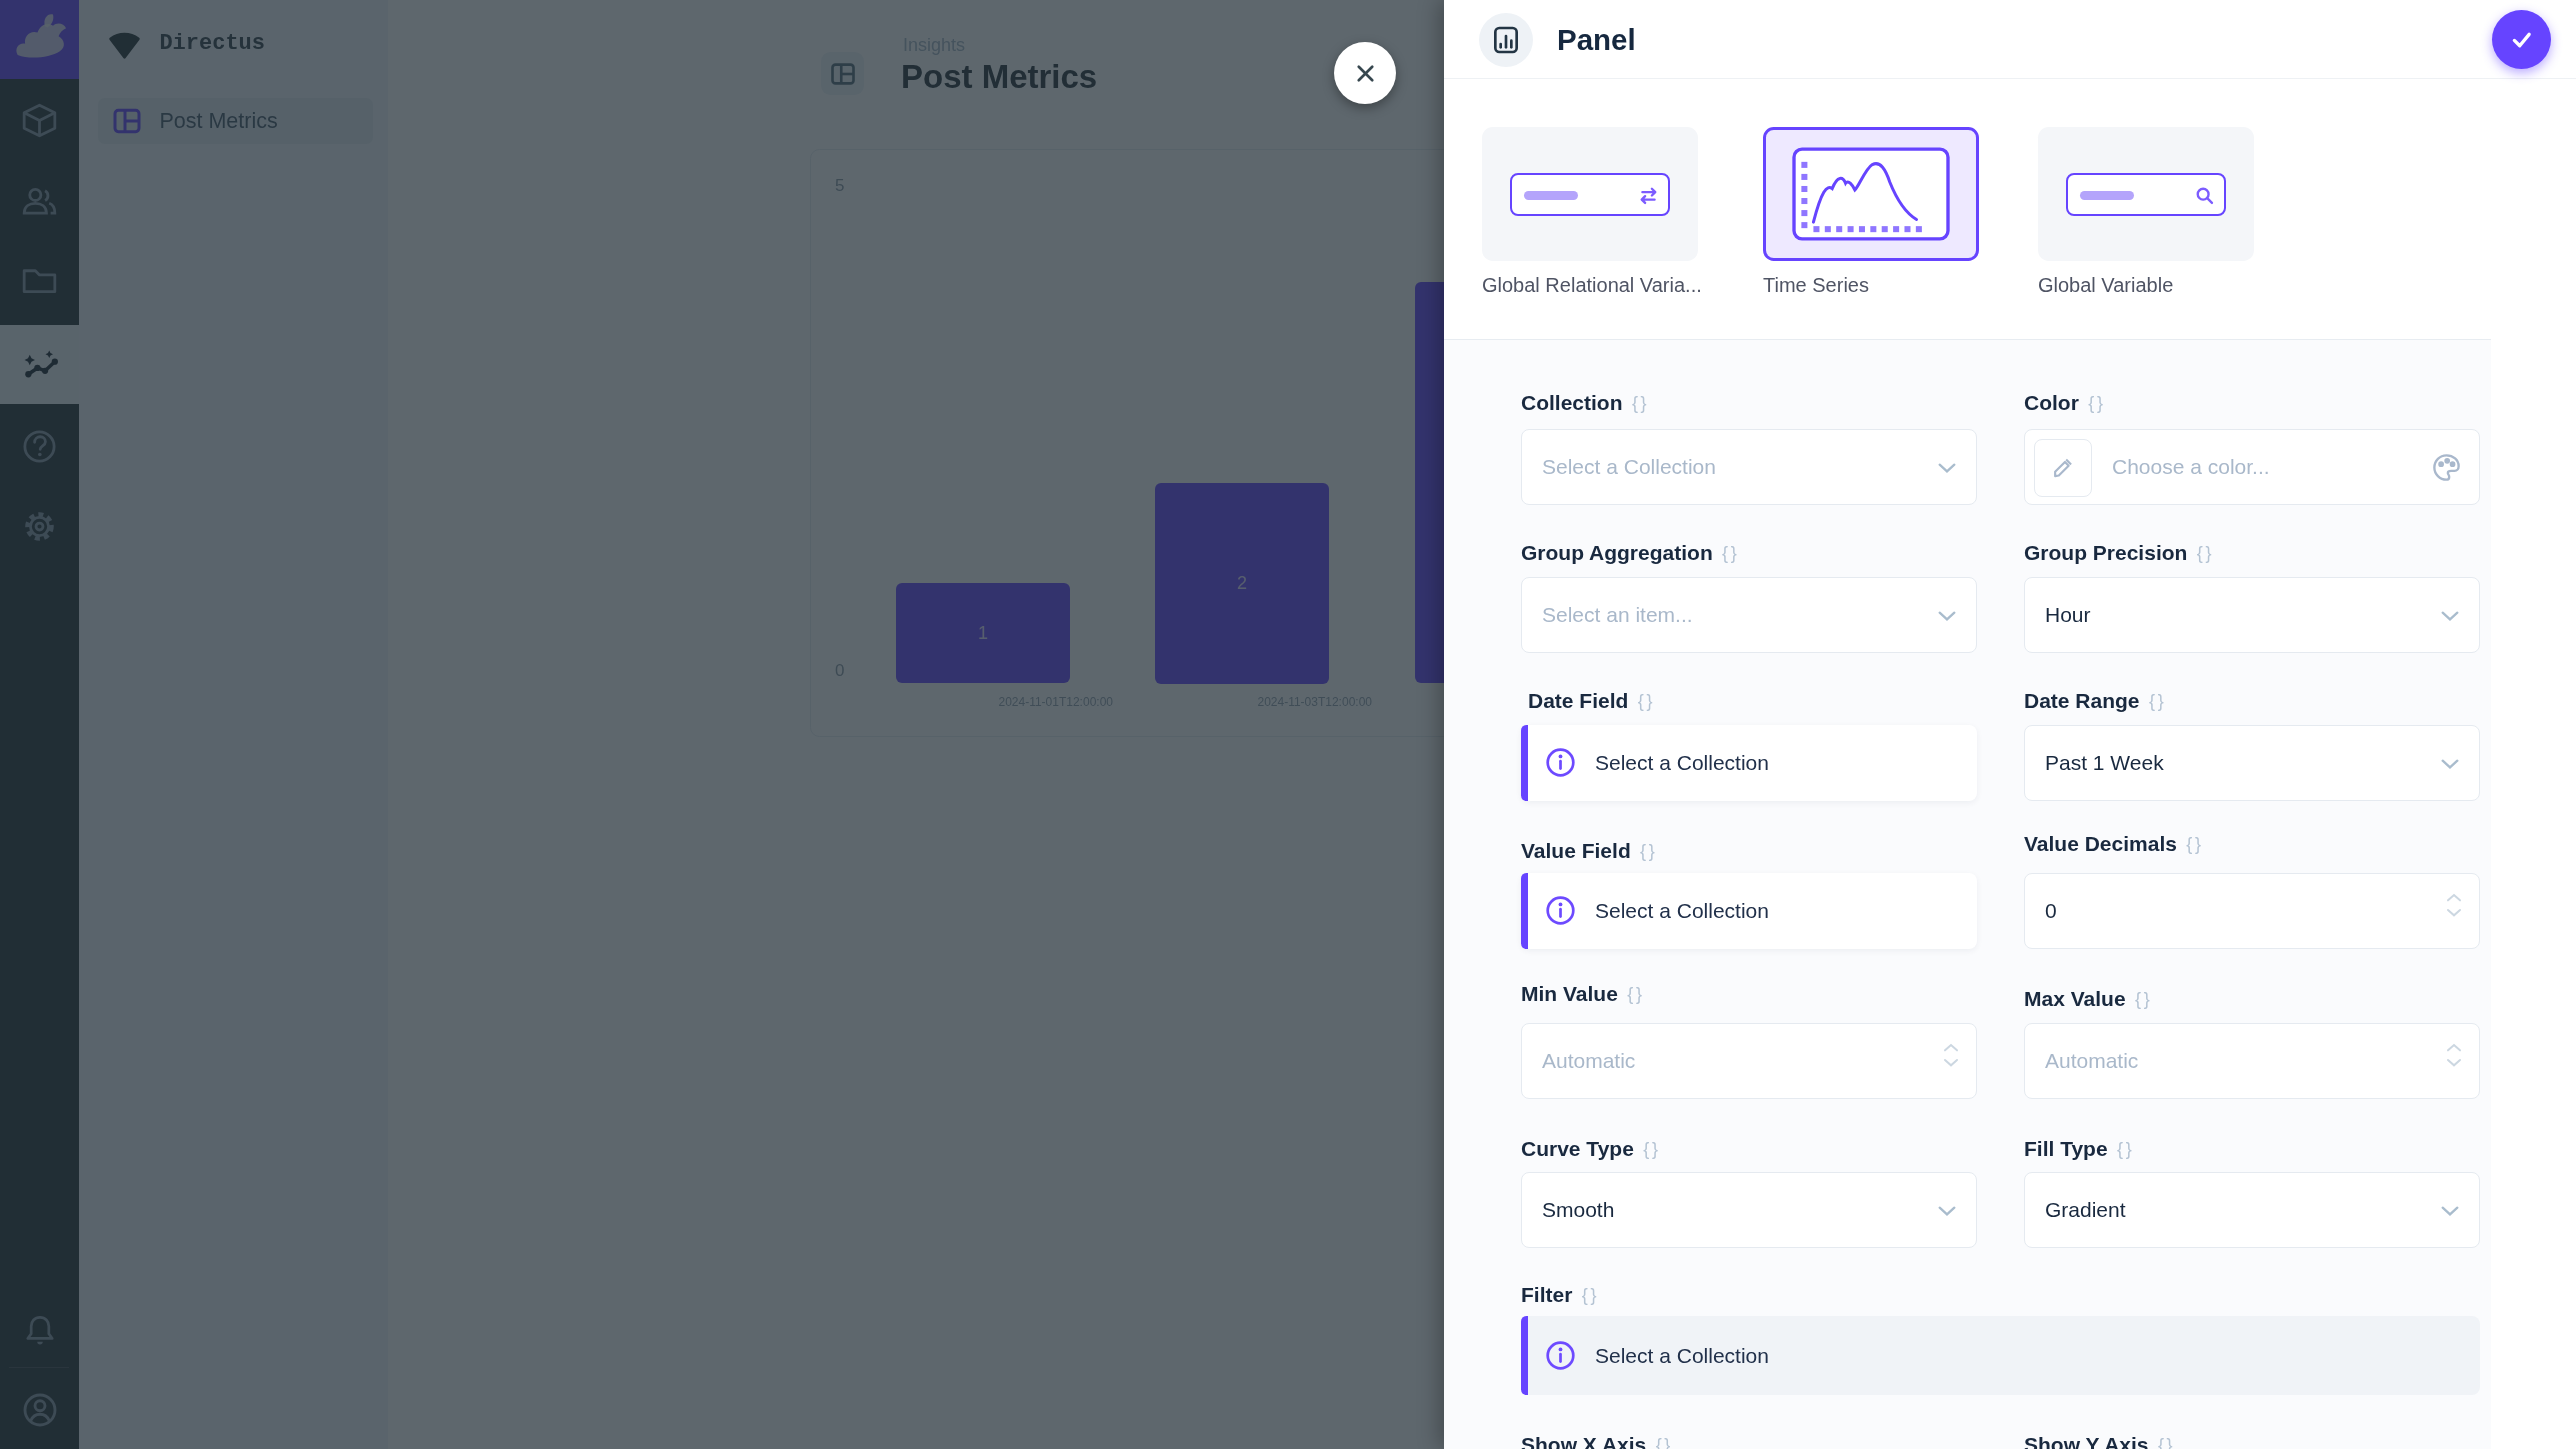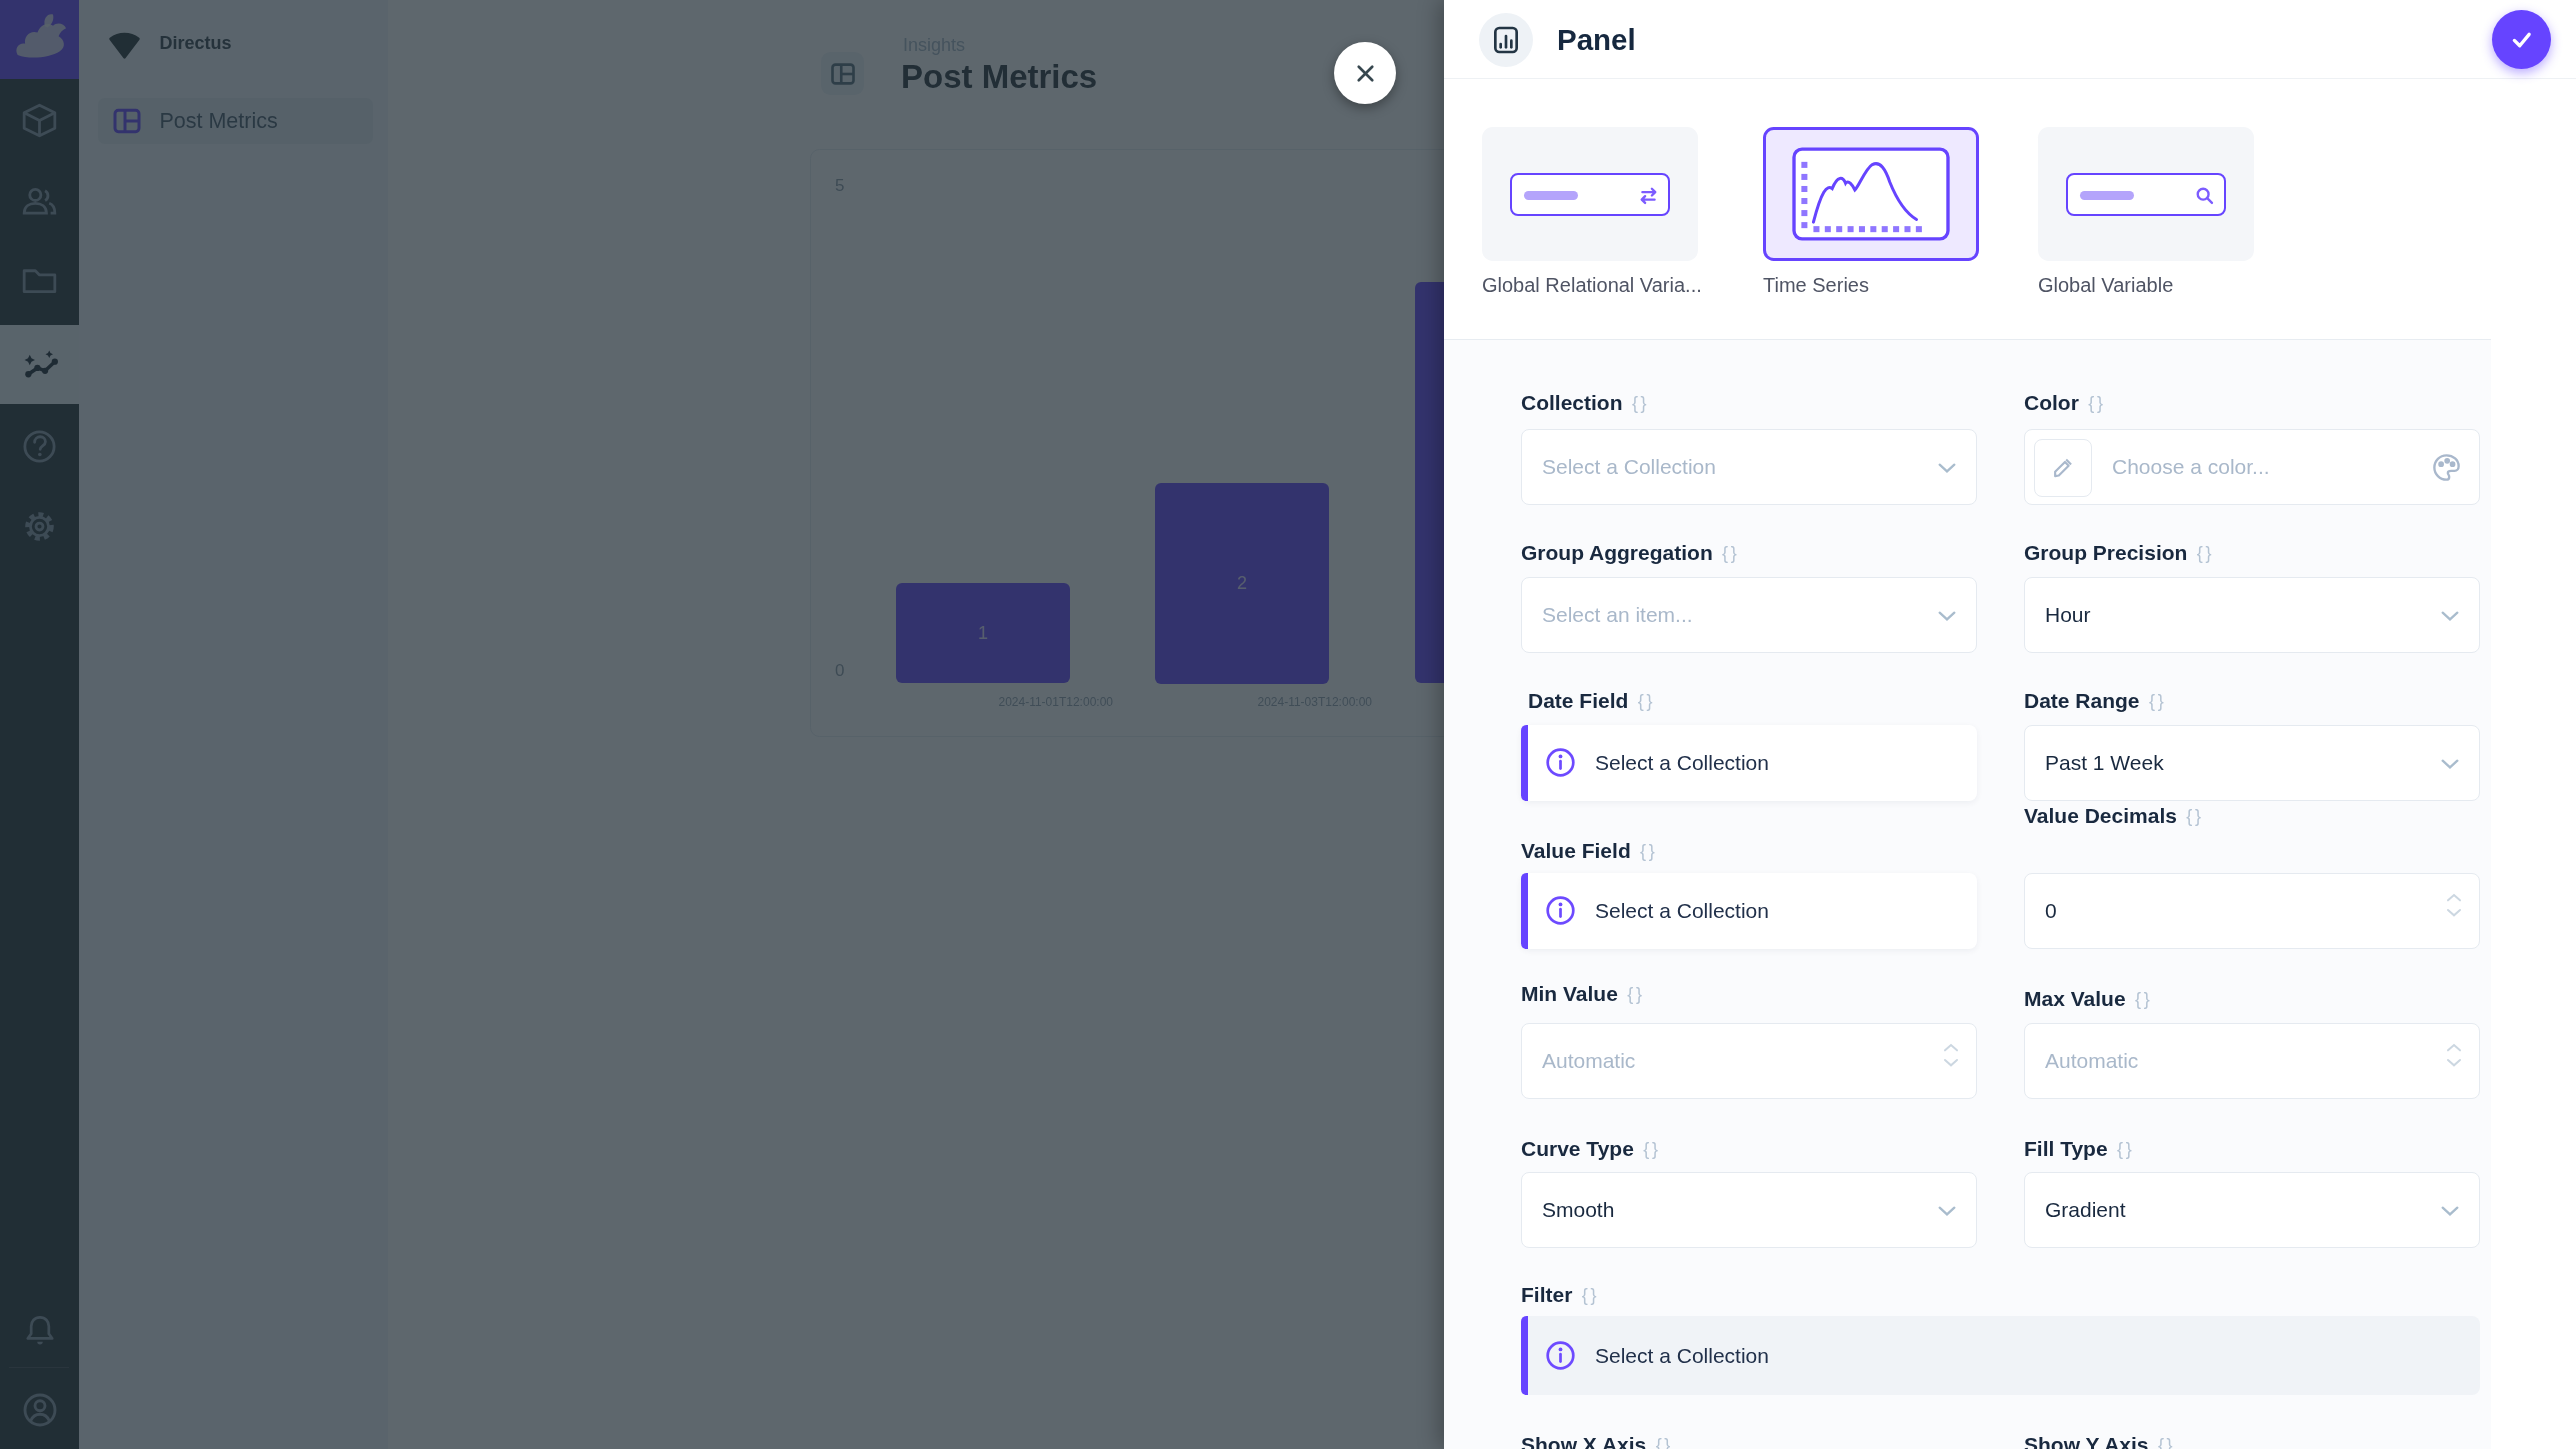--- a/index.html
+++ b/index.html
@@ -11,21 +11,21 @@
   .module-bar { position:absolute; left:0; top:0; width:79px; height:1449px; background:#263238; z-index:10; }
   .logo-tile { position:absolute; left:0; top:0; width:79px; height:79px; background:#6644ff;
     display:flex; align-items:center; justify-content:center; }
   .mod-item { position:absolute; left:0; width:79px; height:79px; display:flex; align-items:center; justify-content:center; }
   .mod-item.active { background:#eef2f7; }
   .mod-divider { position:absolute; left:9.4px; width:60px; height:1.3px; background:rgba(255,255,255,.14); }
 
   
   .nav { position:absolute; left:79px; top:0; width:309px; height:1449px; background:#f0f4f9; z-index:10; }
   .nav-project { position:absolute; left:0; top:0; width:309px; height:87px; display:flex; align-items:center; gap:17.4px; padding-left:28px; }
-  .nav-project-name { font-size:18px; font-weight:600; color:#33424d; }
+  .nav-project-name { font-size:22px; font-weight:600; color:#33424d;font-family:Liberation Mono, monospace; }
   .nav-item { position:absolute; left:19px; top:98px; width:275px; height:46px; background:#e1e8f1; border-radius:6.7px;
     display:flex; align-items:center; gap:16px; padding-left:13.4px; }
   .nav-item-label { font-size:21.5px; color:#47596a; }
 
   
   .main { position:absolute; left:388px; top:0; width:2188px; height:1449px; background:#fff; }
   .title-icon-box { position:absolute; left:433px; top:52px; width:43px; height:43px; background:#edf2f7; border-radius:9.4px;
     display:flex; align-items:center; justify-content:center; }
   .breadcrumb { position:absolute; left:515px; top:35px; font-size:18px; color:#a5b6c6; }
   .page-title { position:absolute; left:513px; top:58px; font-size:33px; font-weight:700; color:#28343c; }
@@ -369,21 +369,21 @@
       <span class="ftext value">Past 1 Week</span>
       <svg class="chev" width="20" height="12" viewBox="0 0 30 18" fill="none" stroke="#a9bccd" stroke-width="3.5" stroke-linecap="round">
           <path d="M4 4 L15 14 L26 4"></path>
         </svg>
     </div>
 
     <div class="flabel" style="left:77px; top:839px">
       <span class="lbl">Value Field</span>
       <span class="raw">{}</span>
     </div>
-    <div class="flabel" style="left:580px; top:804px">
+    <div class="flabel" style="left:580px; top:832px">
       <span class="lbl">Value Decimals</span>
       <span class="raw">{}</span>
     </div>
     <div class="notice" style="left:77px; top:873px">
       <div class="nbar"></div>
       <svg class="ninfo" width="31" height="31" viewBox="0 0 46 46" fill="none" stroke="#6d4aff" stroke-width="4">
         <circle cx="23" cy="23" r="19"></circle>
           <path d="M23 21 V32" stroke-linecap="round"></path>
           <circle cx="23" cy="14" r="2.8" fill="#6d4aff" stroke="none"></circle>
       </svg>

